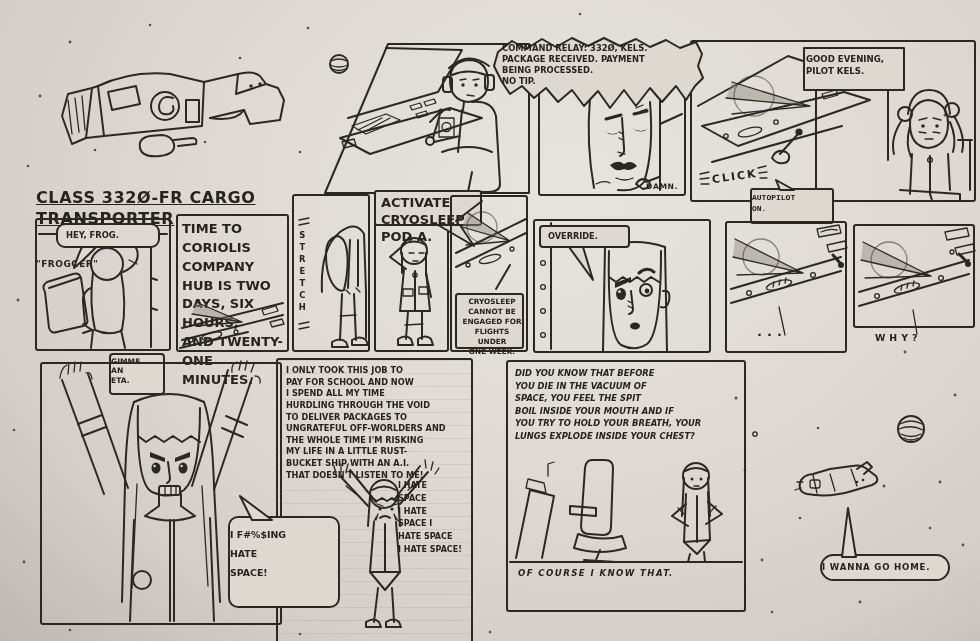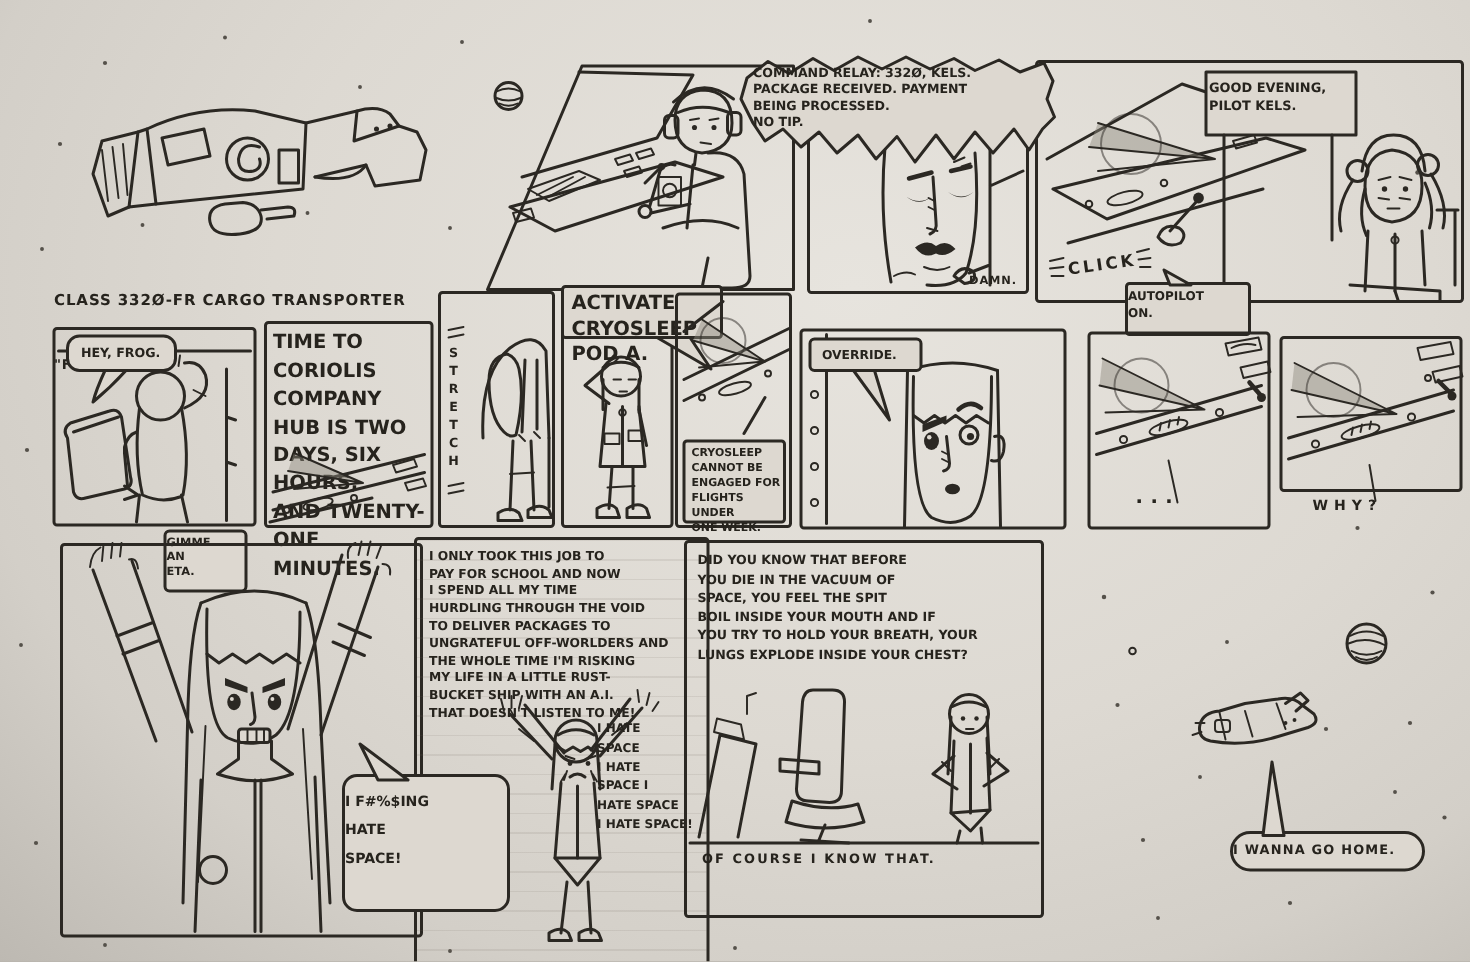--- a/index.html
+++ b/index.html
@@ -83,21 +83,21 @@
     <rect class="s" x="134" y="36" width="13" height="22"></rect>
     <path class="s" d="M152,18 L186,10 Q200,6 208,12 L214,20 L226,24 L232,36 L228,56 L198,60 L192,46 L158,54"></path>
     <path class="s" d="M186,10 L184,30 L214,20 M192,46 Q184,58 158,54"></path>
     <circle class="f" cx="199" cy="22" r="1.7"></circle>
       <circle class="f" cx="208" cy="20" r="1.7"></circle>
     <path class="s" d="M98,72 q-12,2 -10,12 q2,10 20,8 q16,-2 14,-12 q-2,-8 -12,-9 z"></path>
     <path class="s" d="M122,76 l18,-2 q6,0 4,6 l-18,2"></path>
   </svg>
 
   <div class="t center" style="left:36px;top:165px;width:272px;z-index:2;">
-    <span style="font-size:10px;letter-spacing:.6px;">CLASS 332Ø-FR CARGO TRANSPORTER</span><br>
+    <span style="font-size:16px;letter-spacing:.6px;text-decoration:underline;">CLASS 332Ø-FR CARGO TRANSPORTER</span><br>
     <span style="font-size:9px;letter-spacing:.5px;">"FROGGER"</span>
   </div>
 
   <svg style="left:322px;top:42px;z-index:2;" width="210" height="154" viewBox="0 0 210 154">
     <polygon class="s" points="66,2 207,2 207,151 3,151" stroke-width="2.6"></polygon>
     <path class="s" d="M64,6 L140,8 M140,8 L116,50 M116,50 L26,76"></path>
     <path class="s" d="M18,96 L128,66 L160,76 L48,112 Z"></path>
     <path class="s1" d="M30,84 L64,72 L78,78 L44,92 Z M36,88 L60,76 M42,90 L68,76"></path>
     <path class="s1" d="M20,100 l12,-3 l2,6 l-12,3 z M88,64 l10,-3 l2,4 l-10,3 z M102,60 l10,-3 l2,4 l-10,3 z M94,72 l10,-3 l2,4 l-10,3 z"></path>
     <path class="s" d="M108,80 L118,70"></path>
@@ -175,37 +175,37 @@
       <circle class="s1" cx="238" cy="118" r="2.4"></circle>
       <path class="s" d="M266,98 L280,98 M278,98 L278,148 M208,148 L268,152 L268,158 M240,158 L238,152"></path>
     </svg>
     <div class="t center" style="left:114px;top:12px;width:96px;font-size:8.6px;">GOOD EVENING,
 PILOT KELS.</div>
     <div class="t" style="left:20px;top:128px;font-size:11px;letter-spacing:2px;transform:rotate(-8deg);">CLICK</div>
     <div class="bubble" style="left:58px;top:146px;width:84px;height:36px;z-index:5;border-radius:3px;">
       <svg style="left:22px;top:-12px;" width="26" height="14" viewBox="0 0 26 14">
           <path class="pf" d="M6,12 L2,2 L20,12 Z"></path>
         </svg>
-      <div class="t center" style="left:0;top:3px;width:80px;font-size:8px;">AUTOPILOT
+      <div class="t center" style="left:0;top:3px;width:80px;font-size:8px;font-family:Liberation Mono, monospace;">AUTOPILOT
 ON.</div>
     </div>
   </div>
 
   <div class="panel" style="left:35px;top:218px;width:136px;height:133px;z-index:2;">
     <svg style="left:0;top:0;" width="132" height="129" viewBox="0 0 132 129">
       <path class="s" d="M2,14 L130,14"></path>
       <path class="s" d="M114,26 L114,127 M114,58 l6,2 M114,88 l6,2"></path>
       <path class="s" d="M8,72 q-4,-6 2,-10 l26,-8 q6,-2 8,4 l6,40 q2,6 -4,8 l-26,6 q-6,2 -8,-4 z M12,68 l30,-10"></path>
       <circle class="s" cx="70" cy="44" r="16"></circle>
       <path class="s" d="M56,52 q-4,32 2,58 M84,52 q6,32 1,58 M58,110 q13,6 26,1"></path>
       <path class="s" d="M86,52 q18,-8 14,-22 q-4,-10 -14,-8"></path>
       <path class="s1" d="M70,22 l4,-7 M76,22 l2,-7 M82,24 l1,-7 M92,40 l8,4"></path>
       <path class="s" d="M54,68 q-6,2 -8,10 L46,82 L48,104 M46,104 l9,6 l-9,3 M56,110 L54,128 M84,110 L88,128"></path>
     </svg>
-    <div class="bubble" style="left:7px;top:3px;width:74px;height:25px;border-radius:9px;">
+    <div class="bubble" style="left:19px;top:3px;width:104px;height:25px;border-radius:9px;">
       <svg style="left:14px;top:21px;" width="30" height="26" viewBox="0 0 30 26">
           <path class="pf" d="M10,1 Q4,14 2,22 Q14,12 24,1 Z"></path>
         </svg>
       <div class="t" style="left:8px;top:5px;font-size:8.4px;">HEY, FROG.</div>
     </div>
     <div class="bubble" style="left:72px;top:88px;width:56px;height:42px;border-radius:4px;margin-top:45px;">
       <div class="t center" style="left:0;top:2px;width:52px;font-size:7.6px;line-height:1.25;">GIMME
 AN
 ETA.</div>
     </div>
@@ -275,21 +275,21 @@
       <path class="s" d="M4,56 L74,22 M4,70 L74,36"></path>
       <path class="shade" d="M58,44 L16,16 L10,30 Z"></path>
       <path class="s1" d="M58,44 L16,16 M58,44 L10,30 M58,44 L14,48"></path>
       <circle class="s1" cx="30" cy="30" r="15" opacity=".5"></circle>
       <ellipse class="s1" cx="38" cy="62" rx="11" ry="3.5" transform="rotate(-16 38 62)"></ellipse>
       <circle class="s1" cx="16" cy="68" r="2"></circle>
         <circle class="s1" cx="60" cy="52" r="2"></circle>
       <path class="s" d="M4,24 L30,4 M44,92 L58,68"></path>
     </svg>
     <div class="bubble" style="left:3px;top:96px;width:69px;height:56px;border-radius:3px;">
-      <div class="t" style="left:4px;top:2px;width:62px;font-size:7.3px;line-height:1.38;">CRYOSLEEP
+      <div class="t" style="left:4px;top:2px;width:62px;font-size:7.3px;line-height:1.38;text-align:center;">CRYOSLEEP
 CANNOT BE
 ENGAGED FOR
 FLIGHTS UNDER
 ONE WEEK.</div>
     </div>
   </div>
 
   <div class="panel" style="left:533px;top:219px;width:178px;height:134px;z-index:2;">
     <svg style="left:0;top:0;" width="174" height="130" viewBox="0 0 174 130">
       <path class="s" d="M16,2 L16,128"></path>
@@ -306,21 +306,21 @@
       <polygon class="f" points="80,62 96,56 96,60 80,67"></polygon>
       <path class="s3" d="M104,52 q8,-7 15,-1"></path>
       <ellipse class="f" cx="86" cy="73" rx="5" ry="6"></ellipse>
         <circle fill="#ddd8d0" cx="84.5" cy="70.5" r="1.5"></circle>
       <circle class="s" cx="111" cy="69" r="6"></circle>
         <circle class="f" cx="112" cy="70" r="2.4"></circle>
       <path class="s" d="M96,70 L98,88 q0,4 -4,5"></path>
       <path class="s1" d="M93,80 l4,2 M93,85 l4,2"></path>
       <ellipse class="f" cx="100" cy="105" rx="5" ry="3.5"></ellipse>
     </svg>
-    <div class="bubble" style="left:4px;top:4px;width:76px;height:23px;border-radius:4px;">
+    <div class="bubble" style="left:4px;top:4px;width:91px;height:23px;border-radius:4px;">
       <svg style="left:22px;top:19px;" width="34" height="36" viewBox="0 0 34 36">
           <path class="pf" d="M6,1 L30,34 L20,1 Z"></path>
         </svg>
       <div class="t" style="left:7px;top:4px;font-size:8.2px;">OVERRIDE.</div>
     </div>
   </div>
 
   <div class="panel" style="left:725px;top:221px;width:122px;height:132px;z-index:2;">
     <svg style="left:0;top:0;" width="118" height="128" viewBox="0 0 118 128">
       <path class="shade" d="M76,50 L8,16 L6,34 Z"></path>
@@ -424,21 +424,21 @@
       <path class="s" d="M44,160 q8,-5 13,0 l2,5 l-15,0 z M64,160 q8,-5 13,0 l2,5 l-15,0 z"></path>
     </svg>
     <div class="t" style="left:120px;top:120px;width:76px;font-size:8px;line-height:1.6;">I HATE
 SPACE
 I HATE
 SPACE I
 HATE SPACE
 I HATE SPACE!</div>
   </div>
 
-  <div class="panel" style="left:456px;top:360px;width:240px;height:252px;z-index:2;">
+  <div class="panel" style="left:506px;top:360px;width:240px;height:252px;z-index:2;font-style:italic;">
     <div class="t" style="left:7px;top:5px;width:226px;font-size:8.4px;line-height:1.5;">DID YOU KNOW THAT BEFORE
 YOU DIE IN THE VACUUM OF
 SPACE, YOU FEEL THE SPIT
 BOIL INSIDE YOUR MOUTH AND IF
 YOU TRY TO HOLD YOUR BREATH, YOUR
 LUNGS EXPLODE INSIDE YOUR CHEST?</div>
     <svg style="left:0;top:88px;" width="236" height="124" viewBox="0 0 236 124">
       <path class="s" d="M8,108 L22,40 L46,46 L34,108"></path>
       <path class="s1" d="M18,38 l20,5 l-2,-10 l-16,-4 z M40,26 L40,14 l6,-2"></path>
       <path class="s" d="M84,10 q-6,0 -7,8 l-4,58 q0,8 8,8 l14,1 q8,0 8,-8 l2,-59 q0,-8 -8,-8 z"></path>

